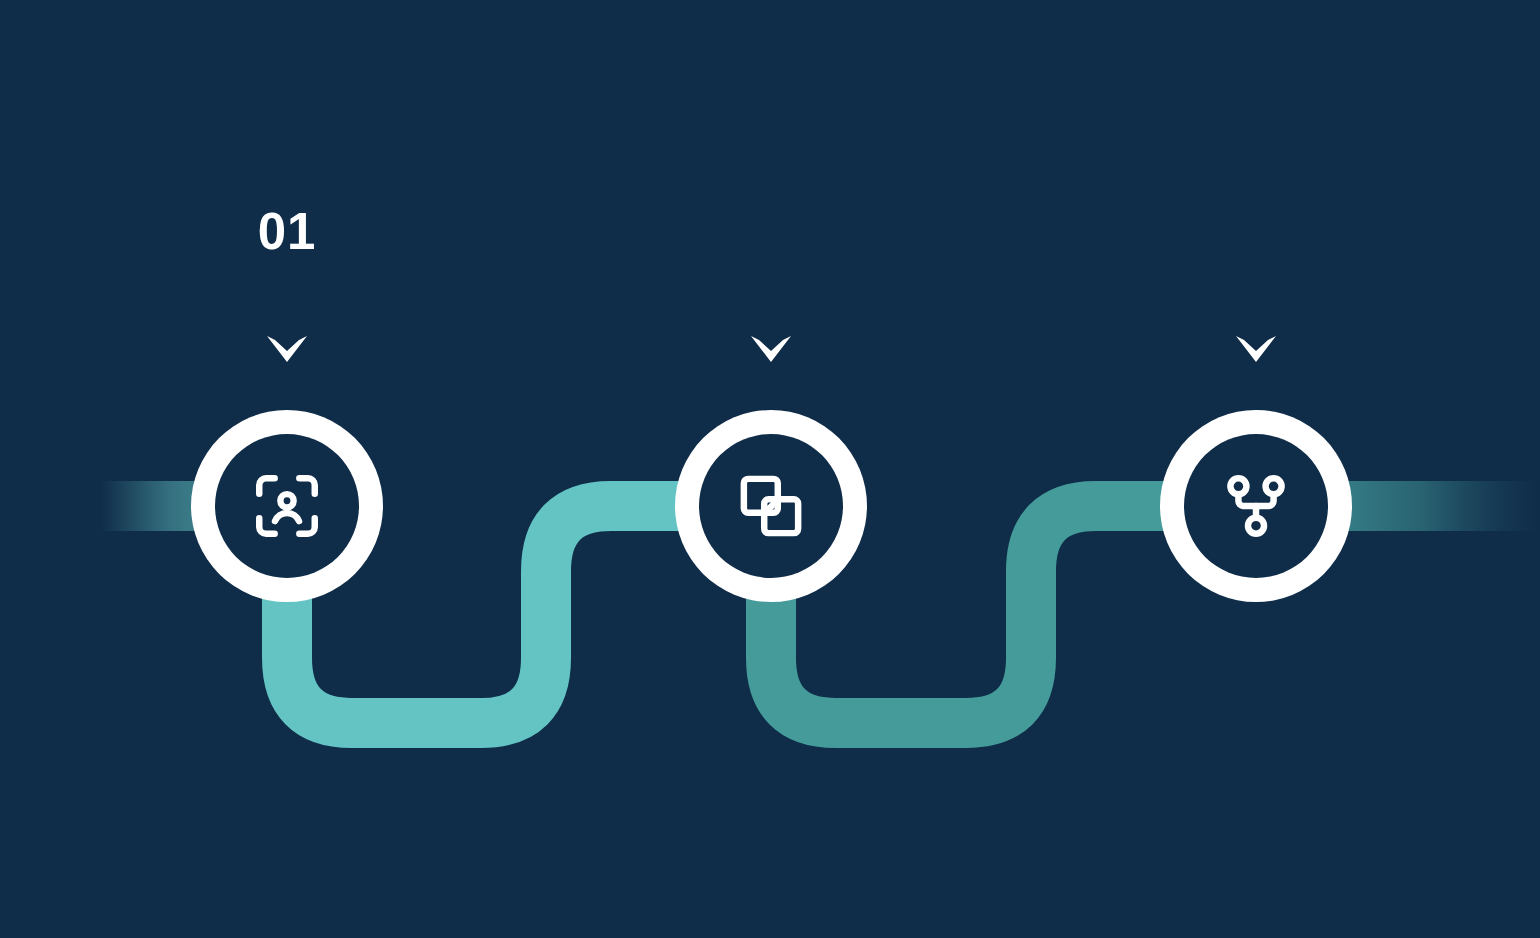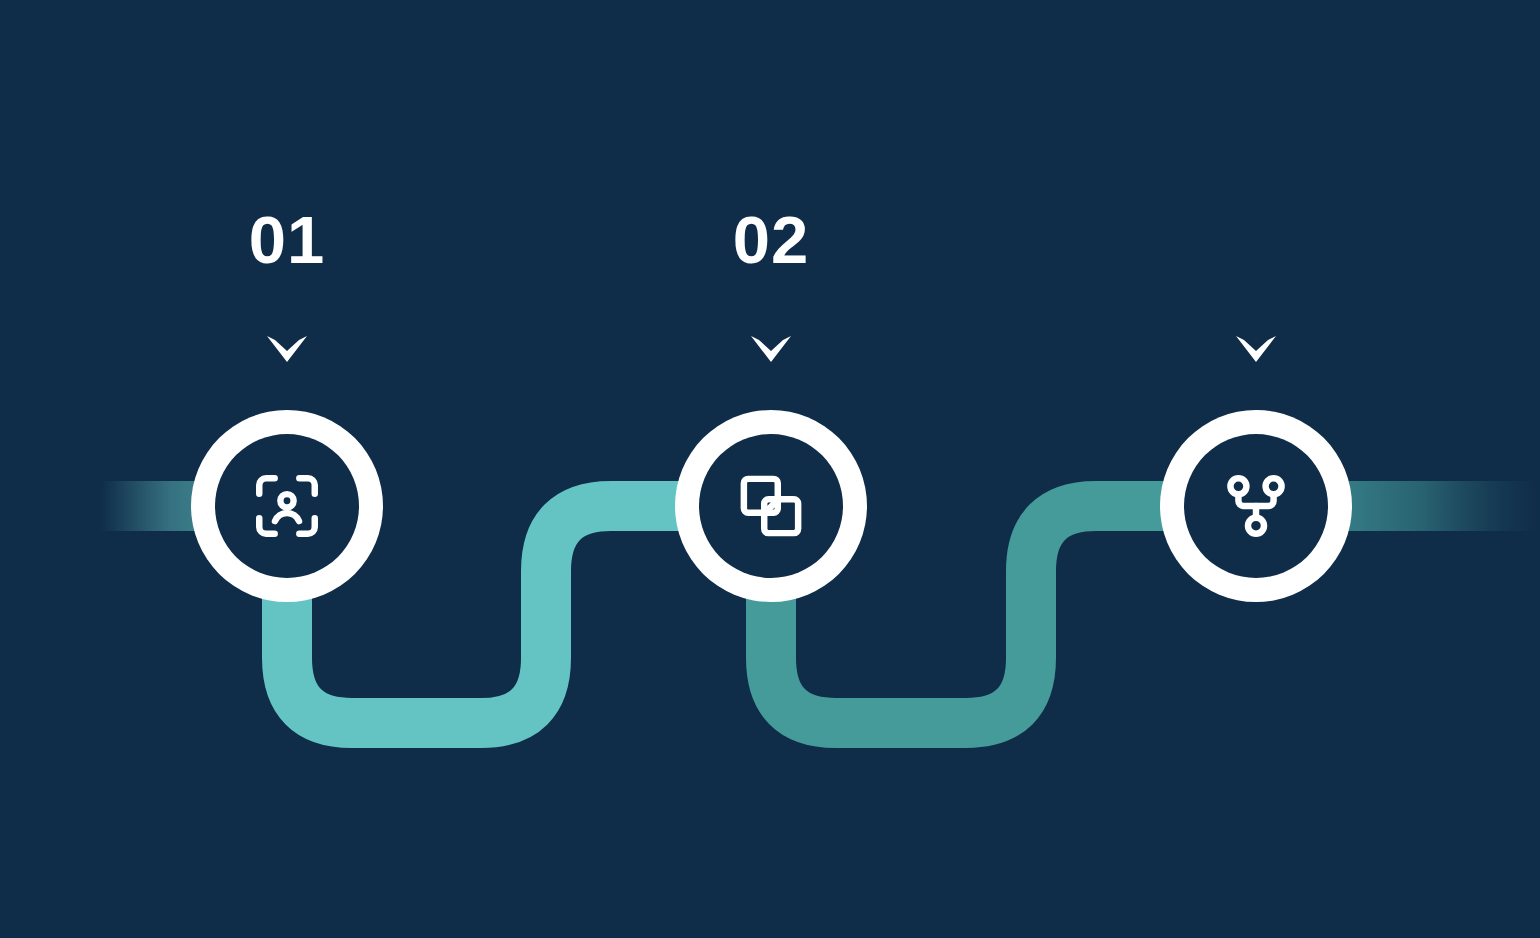--- a/index.html
+++ b/index.html
@@ -21,21 +21,21 @@
   #connector-svg {
     position: absolute;
     left: 0;
     top: 0;
     width: 1540px;
     height: 938px;
   }
   .step-number {
     position: absolute;
     color: #ffffff;
-    font-size: 67px;
+    font-size: 51px;
     font-weight: 700;
     letter-spacing: 1px;
     line-height: 1;
     text-align: center;
     width: 220px;
     transform: translateX(-50%);
     user-select: none;
   }
   .chevron {
     position: absolute;
@@ -118,21 +118,20 @@
             <path d="M21 16 v2.8 A2.2 2.2 0 0 1 18.8 21 H16"></path>
             <path d="M8 21 H5.2 A2.2 2.2 0 0 1 3 18.8 V16"></path>
             <circle cx="12" cy="10.3" r="2.15"></circle>
             <path d="M8.1 16.9 a4.2 4.2 0 0 1 7.8 0"></path>
           </g>
         </svg>
       </span>
     </div>
   </div>
 
-  <div class="step-number" style="left:771px; top:206px;">02</div>
 
   <div class="chevron" style="left:771px; top:334px;">
     <svg viewBox="0 0 44 30" xmlns="http://www.w3.org/2000/svg">
       <path d="M 2 2 L 22 28 L 42 2 L 34 6 L 22 17 L 10 6 Z" fill="#ffffff"></path>
     </svg>
   </div>
 
   <div class="node" style="left:771px; top:506px;">
     <div class="node-inner">
       <span class="node-icon">

